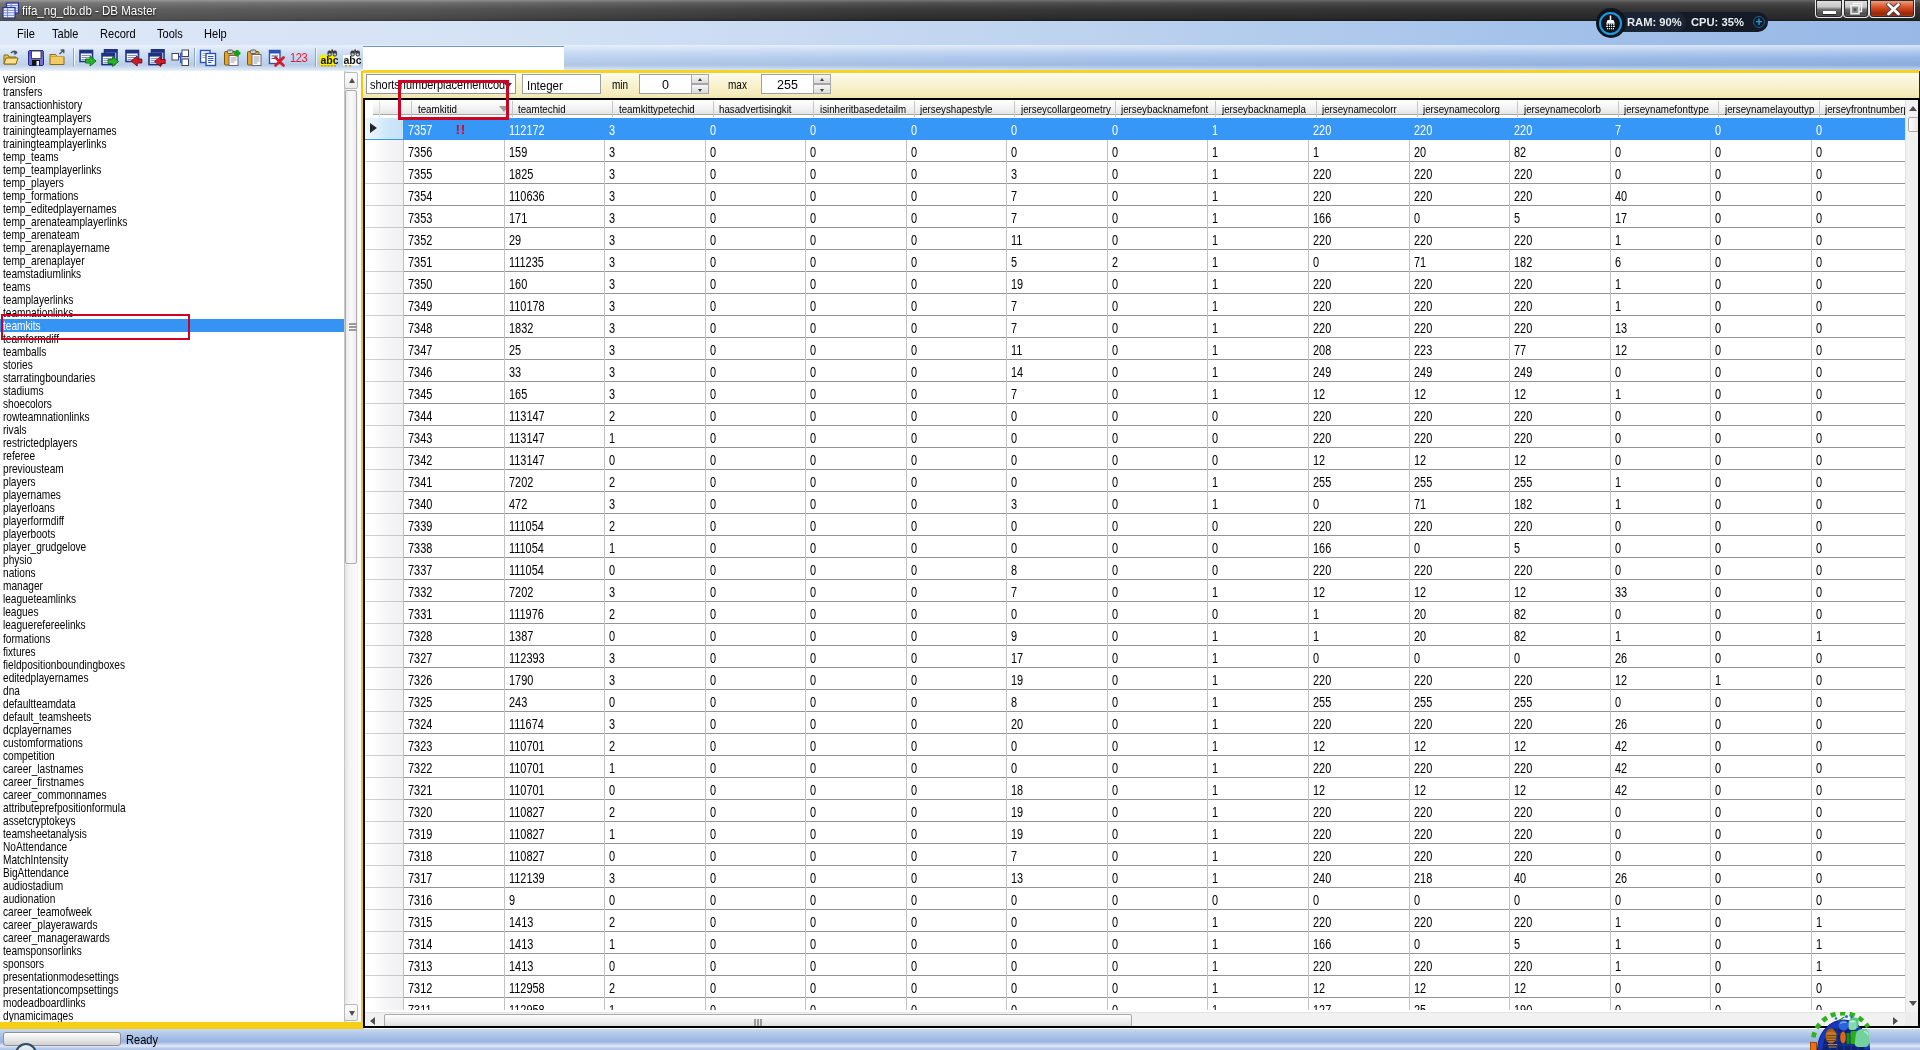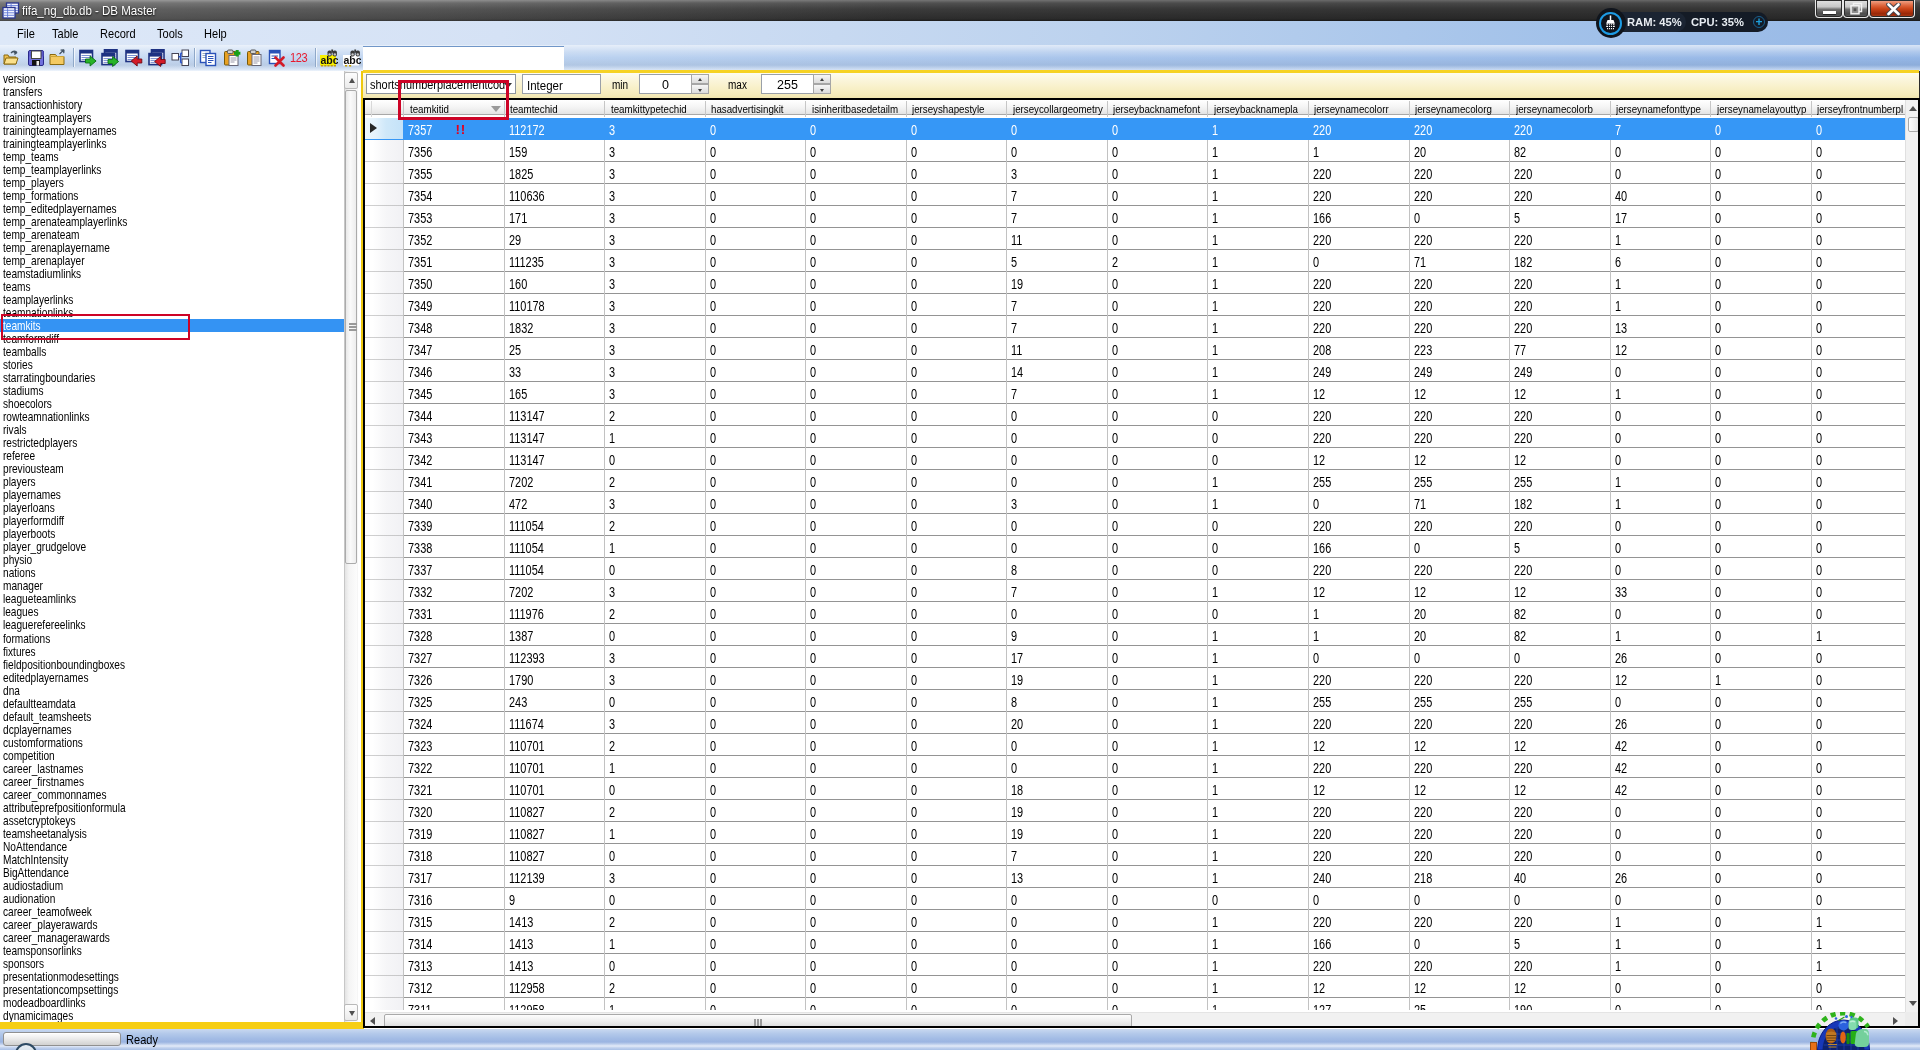--- a/index.html
+++ b/index.html
@@ -34,21 +34,21 @@
 .hgrip{position:absolute;top:3.5px;width:1.5px;height:8px;background:#9a9a9a}
 
 #yleft{left:358px;top:71px;width:4.6px;height:957.5px;background:#fff;border-right:2.6px solid #eec80e;}
 #ybot{left:0;top:1022px;width:364px;height:6.5px;background:#f6ce13}
 #ytop{left:362.5px;top:70px;width:1556.2px;height:2.5px;background:#f6d224}
 #yright{left:1918.7px;top:71px;width:1.3px;height:955.5px;background:#2b2b2b}
 #cream{left:362.5px;top:72.5px;width:1556.2px;height:25.8px;background:linear-gradient(180deg,#fdfcf0 0,#fbf6dd 25%,#f8f0c8 60%,#f4eaba 88%,#f0e5ae 100%)}
 #gridbox{left:362.5px;top:98.3px;width:1557.5px;height:930.2px;background:#000}
 #gridin{left:2px;top:2px;width:1553.5px;height:926.2px;background:#fff;overflow:hidden}
 
-#ghead{left:0;top:0;width:1540.5px;height:15px;background:linear-gradient(180deg,#ffffff 0,#f6f6f6 45%,#ededed 75%,#e4e4e4 100%);border-bottom:1px solid #a8a8a8}
+#ghead{left:8px;top:0;width:1540.5px;height:15px;background:linear-gradient(180deg,#ffffff 0,#f6f6f6 45%,#ededed 75%,#e4e4e4 100%);border-bottom:1px solid #a8a8a8}
 #ghead span{position:absolute;top:2.2px;font-size:11.6px;color:#000;white-space:nowrap;overflow:hidden;transform:scaleX(.84);transform-origin:0 50%}
 .hline{position:absolute;top:1px;width:1px;height:15.7px;background:#c6c6c6}
 
 #rows{left:0;top:17.7px;width:1540.5px;height:892.5px;overflow:hidden;font-size:15.2px;
  background-image:repeating-linear-gradient(180deg,rgba(0,0,0,0) 0px,rgba(0,0,0,0) 21px,#949494 21px,#949494 22px);}
 .vline{position:absolute;top:0;width:1px;height:892.5px;background:#c2c2c2}
 #indcol{position:absolute;left:0;top:0;width:38px;height:892.5px;
  background-image:repeating-linear-gradient(180deg,rgba(0,0,0,0) 0px,rgba(0,0,0,0) 21px,rgba(130,130,130,.38) 21px,rgba(130,130,130,.38) 22px),linear-gradient(90deg,#fff 0,#fff 20%,#f6f6f8 55%,#f1f1f4 100%);}
 .row{position:absolute;left:0;width:1540.5px;height:22px}
 .row span{position:absolute;top:3.4px;white-space:nowrap;transform:scaleX(.72);transform-origin:0 50%}
@@ -1147,21 +1147,21 @@
 <path d="M55.5 17 q7.5 -1.5 7.5 5 v9 q0 4 -4.5 4 h-6 q-3.8 0 -3.8 -3.8 l1.2 -9.4 q.6 -3.6 5.6 -4.8 Z" fill="#74d09c"></path>
 <path d="M58 19.5 q3.6 .2 3.8 3.8" stroke="#b2ecd0" stroke-width="1.6" fill="none"></path>
 <circle cx="30" cy="6.5" r="1.3" fill="#2b62de"></circle>
     <circle cx="40.5" cy="4.5" r="1.5" fill="#2b62de"></circle>
     <circle cx="45.5" cy="5" r="1.2" fill="#2b62de"></circle>
 <path d="M32.5 8.5 l6 -3.5" stroke="#2a9c18" stroke-width="1.3"></path>
 </svg>
 <div class="abs" style="left:1809.5px;top:1041.5px;width:7px;height:9px;background:#e87018;border:1px solid #a04a08;z-index:72"></div>
 <div class="abs" id="pill">
     <div id="pillseg"></div>
-<div class="t" style="left:17px">RAM: 45%</div>
+<div class="t" style="left:17px">RAM: 90%</div>
 <div class="t" style="left:81px">CPU: 35%</div>
 <div id="plus">+</div>
   </div>
 <div class="abs" id="badge">
     <div class="ring"></div>
 <svg style="position:absolute;left:8.5px;top:7px" width="13" height="16" viewBox="0 0 13 16">
 <path d="M6.5 0.5v4.5" stroke="#fff" stroke-width="1.5"></path>
 <path d="M3.5 5h6l1.3 3.5h-8.6z" fill="#fff"></path>
 <path d="M2.5 9.2h8M2.2 11.4h8.6M3 13.6h7" stroke="#fff" stroke-width="1.3"></path>
 <path d="M4.5 8.8v6M6.5 8.8v6M8.5 8.8v6" stroke="#10151d" stroke-width=".9"></path>

